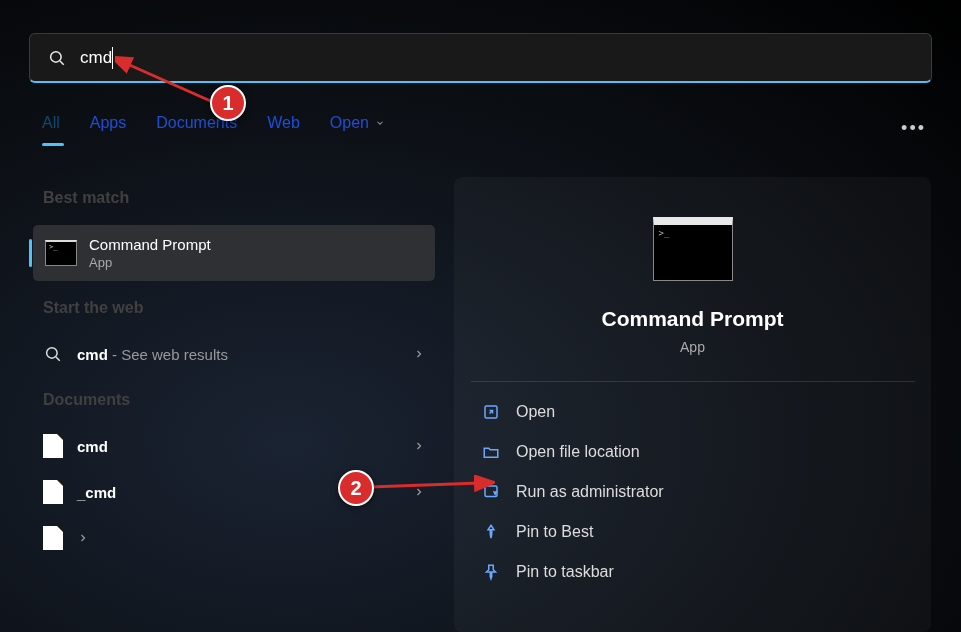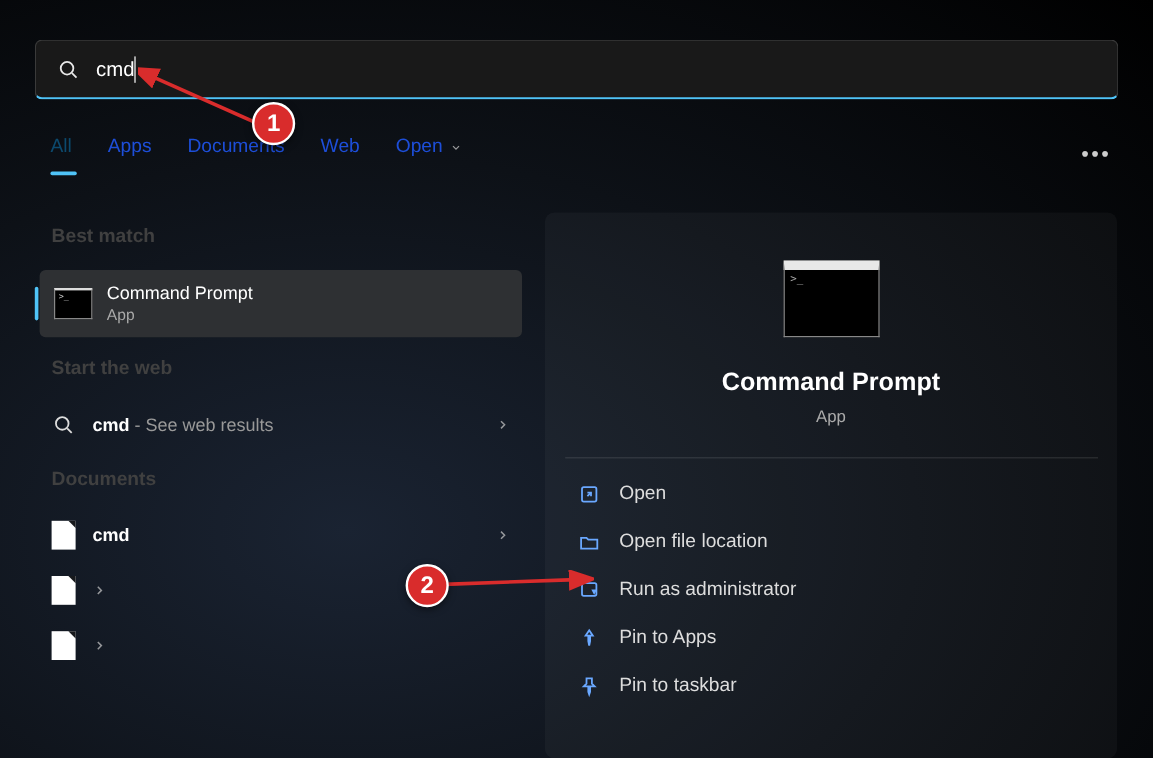--- a/index.html
+++ b/index.html
@@ -277,20 +277,21 @@
     <div class="result-label"><span class="bold">cmd</span></div>
     <svg class="chev-right" viewBox="0 0 24 24" fill="none" stroke="#ccc" stroke-width="2.5">
         <polyline points="9 6 15 12 9 18"></polyline>
       </svg>
   </div>
 
   <div class="result-row">
     <div class="result-icon">
         <div class="doc-icon"></div>
       </div>
+    <div class="result-label"><span class="light">_</span><span class="bold">cmd</span></div>
     <svg class="chev-right" viewBox="0 0 24 24" fill="none" stroke="#ccc" stroke-width="2.5">
         <polyline points="9 6 15 12 9 18"></polyline>
       </svg>
   </div>
 
   <div class="result-row">
     <div class="result-icon">
         <div class="doc-icon"></div>
       </div>
     <svg class="chev-right" viewBox="0 0 24 24" fill="none" stroke="#ccc" stroke-width="2.5">
@@ -332,21 +333,21 @@
           </svg>
       </div>
       <span>Run as administrator</span>
     </div>
     <div class="action-row">
       <div class="action-icon">
         <svg viewBox="0 0 24 24" width="18" height="18" fill="none" stroke="#6aa8ff" stroke-width="2">
             <path d="M12 3 l4 6 h-3 v6 l-1 5 -1 -5 v-6 h-3 z"></path>
           </svg>
       </div>
-      <span>Pin to Apps</span>
+      <span>Pin to Best</span>
     </div>
     <div class="action-row">
       <div class="action-icon">
         <svg viewBox="0 0 24 24" width="18" height="18" fill="none" stroke="#6aa8ff" stroke-width="2">
             <path d="M9 3 h6 v6 l3 3 h-5 v6 l-1 3 -1 -3 v-6 h-5 l3 -3 z"></path>
           </svg>
       </div>
       <span>Pin to taskbar</span>
     </div>
   </div>

